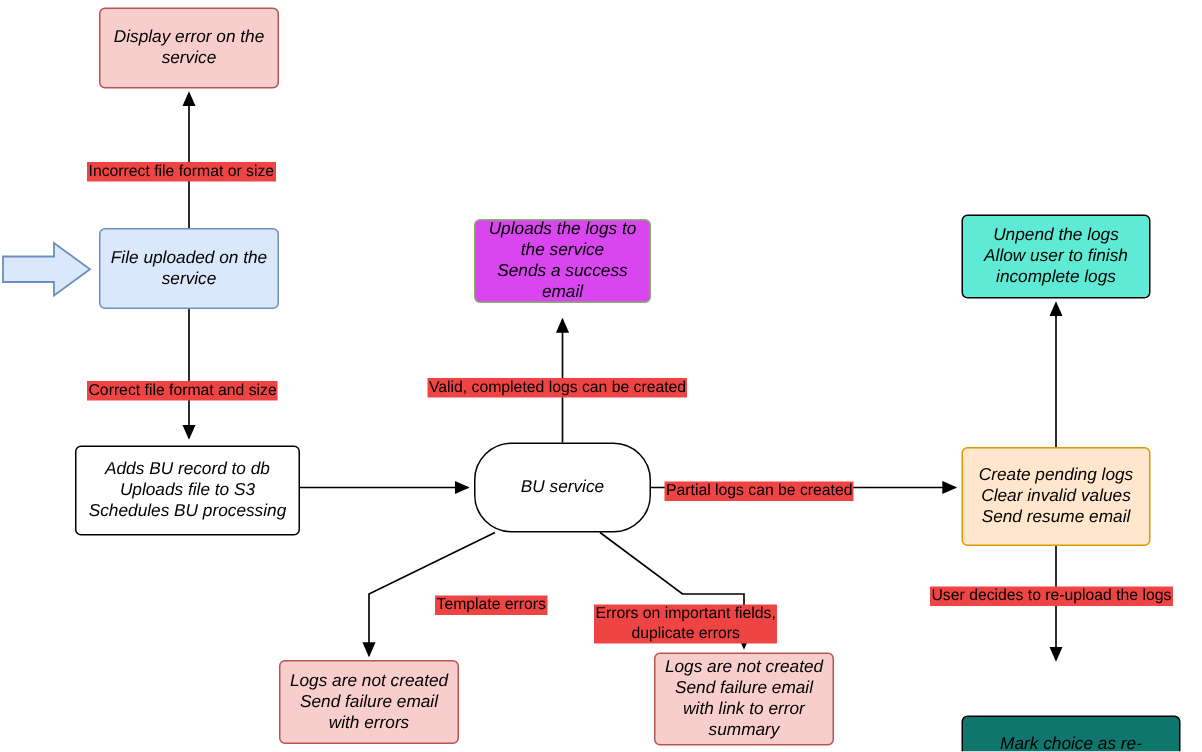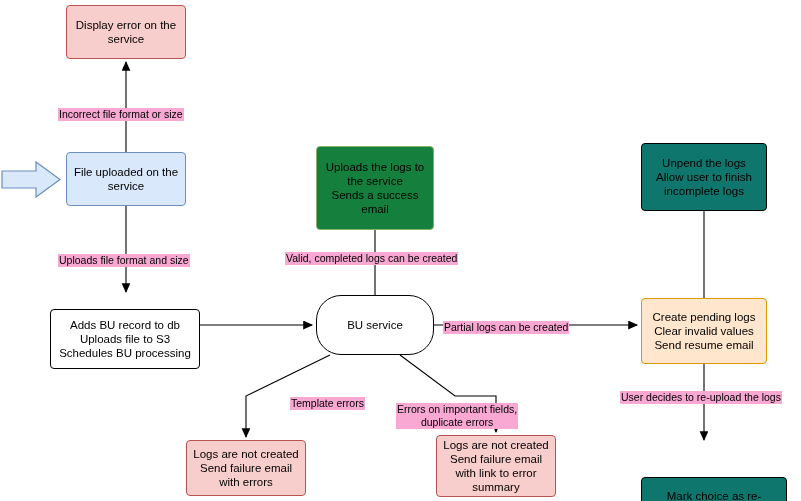--- a/index.html
+++ b/index.html
@@ -31,27 +31,28 @@
     display: flex;
     align-items: center;
     justify-content: center;
     text-align: center;
     font-size: 11.5px;
     line-height: 14px;
     color: #000000;
     background: #ffffff;
     padding: 2px 4px;
     white-space: pre-line;
+    font-style: italic;
   }
   .edge-label {
     position: absolute;
     font-size: 10.5px;
     line-height: 13px;
     color: #000000;
-    background: #f9a8d4;
+    background: #ef4444;
     text-align: center;
     white-space: pre-line;
     padding: 0 1px;
   }
   .start-arrow {
     position: absolute;
     pointer-events: none;
   }
 </style>
 </head>
@@ -90,30 +91,30 @@
   <svg class="start-arrow" style="left:0px; top:160px; width:64px; height:40px;" xmlns="http://www.w3.org/2000/svg">
     <path d="M2,11 L36,11 L36,2 L60,19.5 L36,37 L36,28 L2,28 Z" fill="#dae8fc" stroke="#6c8ebf" stroke-width="1.2"></path>
   </svg>
 
   <div class="node" style="left:66px; top:5px; width:120px; height:54px; background:#f8cecc; border-color:#b85450;">Display error on the
 service</div>
 
   <div class="node" style="left:66px; top:152px; width:120px; height:54px; background:#dae8fc; border-color:#6c8ebf;">File uploaded on the
 service</div>
 
-  <div class="node" style="left:316px; top:146px; width:118px; height:84px; background:#15803d; border-color:#82b366;">Uploads the logs to
+  <div class="node" style="left:316px; top:146px; width:118px; height:56px; background:#d946ef; border-color:#82b366;">Uploads the logs to
 the service
 Sends a success
 email</div>
 
-  <div class="node" style="left:641px; top:143px; width:126px; height:68px; background:#0f766e; border-color:#000000;">Unpend the logs
+  <div class="node" style="left:641px; top:143px; width:126px; height:56px; background:#5eead4; border-color:#000000;">Unpend the logs
 Allow user to finish
 incomplete logs</div>
 
-  <div class="node" style="left:50px; top:309px; width:150px; height:60px; background:#ffffff; border-color:#000000;">Adds BU record to db
+  <div class="node" style="left:50px; top:297px; width:150px; height:60px; background:#ffffff; border-color:#000000;">Adds BU record to db
 Uploads file to S3
 Schedules BU processing</div>
 
   <div class="node" style="left:316px; top:295px; width:118px; height:60px; background:#ffffff; border-color:#000000;border-radius:25px;">BU service</div>
 
   <div class="node" style="left:641px; top:298px; width:126px; height:66px; background:#ffe6cc; border-color:#d79b00;">Create pending logs
 Clear invalid values
 Send resume email</div>
 
   <div class="node" style="left:186px; top:440px; width:120px; height:56px; background:#f8cecc; border-color:#b85450;">Logs are not created
@@ -123,21 +124,21 @@
   <div class="node" style="left:436px; top:435px; width:120px; height:62px; background:#f8cecc; border-color:#b85450;">Logs are not created
 Send failure email
 with link to error
 summary</div>
 
   <div class="node" style="left:641px; top:443px; width:146px; height:52px; background:#0f766e; border-color:#000000;margin-top:34px;">Mark choice as re-
 upload</div>
 
   <div class="edge-label" style="left:58px; top:108px;">Incorrect file format or size</div>
 
-  <div class="edge-label" style="left:58px; top:254px;">Uploads file format and size</div>
+  <div class="edge-label" style="left:58px; top:254px;">Correct file format and size</div>
 
   <div class="edge-label" style="left:285px; top:252px;">Valid, completed logs can be created</div>
 
 
   <div class="edge-label" style="left:443px; top:321px;">Partial logs can be created</div>
 
   <div class="edge-label" style="left:290px; top:397px;">Template errors</div>
 
   <div class="edge-label" style="left:396px; top:403px;">Errors on important fields,
 duplicate errors</div>

